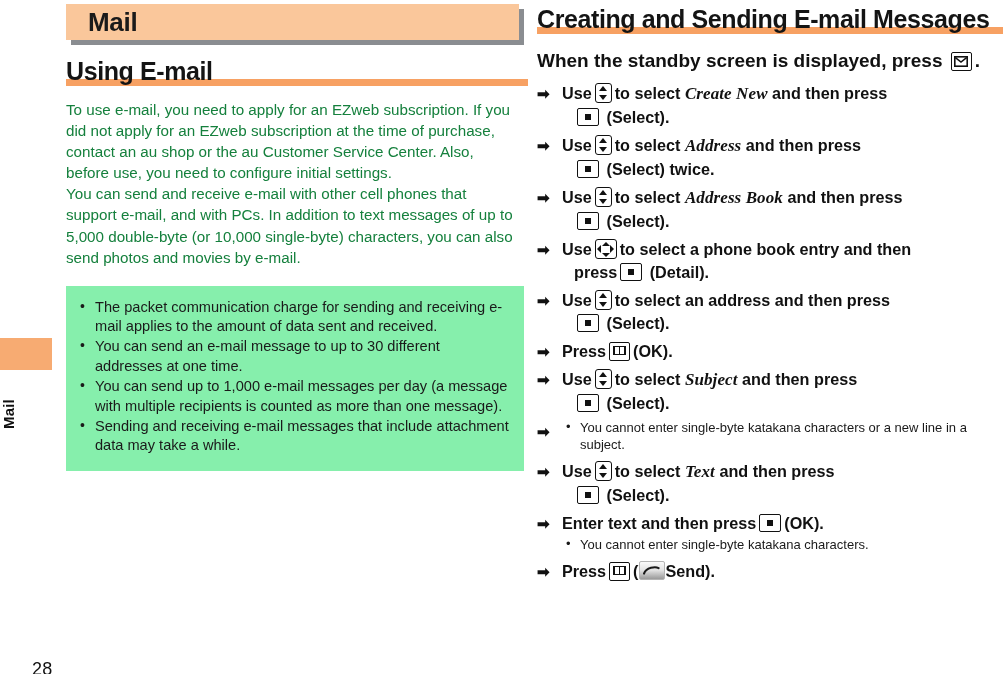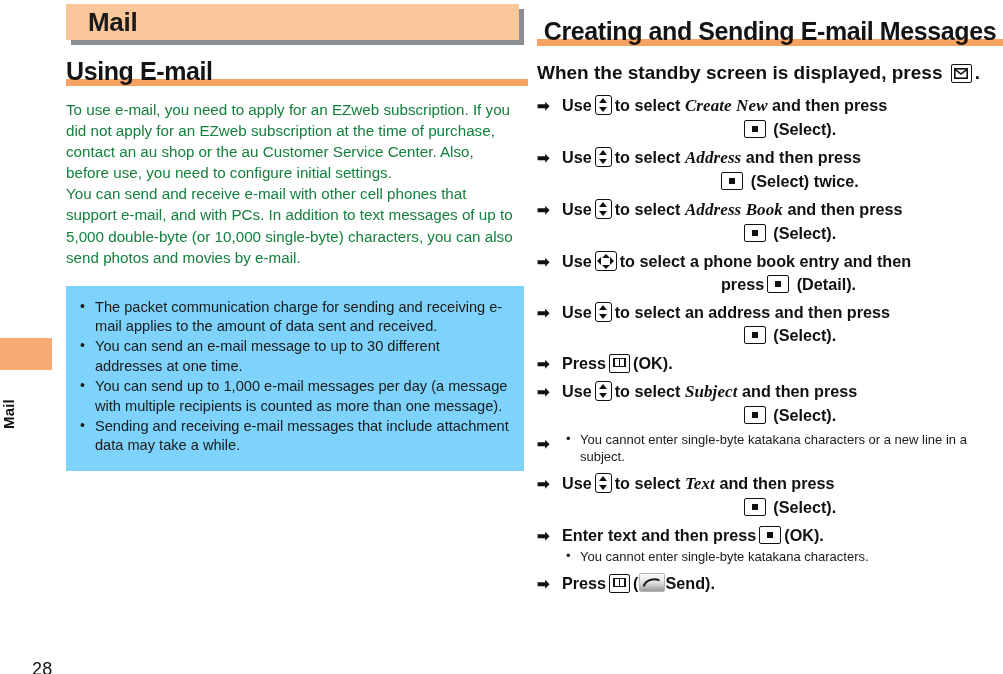--- a/index.html
+++ b/index.html
@@ -139,21 +139,21 @@
     line-height: 1.385;
     color: #15803d;
     margin-top: 13px;
     width: 455px;
   }
   .body-para + .body-para { margin-top: 0px; }
 
   
   .note-box {
     margin-top: 18px;
-    background: #7dd3fc;
+    background: #86efac;
     width: 458px;
     padding: 12px 14px 14px 10px;
     box-sizing: border-box;
   }
   .note-list { margin: 0; padding: 0; list-style: none; }
   .note-list li {
     position: relative;
     padding-left: 19px;
     font-size: 14.6px;
     line-height: 1.33;
@@ -201,21 +201,20 @@
   .step-text .ui-label {
     font-family: "Liberation Serif", serif;
     font-style: italic;
     font-weight: bold;
     font-size: 17px;
     letter-spacing: 0.1px;
   }
   .step .cont {
     display: block;
     padding-left: 12px;
-    text-align: center;
   }
 
   
   .substep {
     position: relative;
     padding-left: 43px;
     font-size: 13px;
     font-weight: normal;
     line-height: 1.3;
     color: #1a1a1a;
@@ -412,21 +411,21 @@
         <li>You can send an e-mail message to up to 30 different addresses at one time.</li>
         <li>You can send up to 1,000 e-mail messages per day (a message with multiple recipients is counted as more than one message).</li>
         <li>Sending and receiving e-mail messages that include attachment data may take a while.</li>
       </ul>
     </div>
 
   </div>
 
   <div class="col-right">
 
-    <div class="section-heading wide" style="margin-top:18px;text-align:center;">
+    <div class="section-heading wide" style="margin-top:6px;">
       <div class="rule"></div>
       <div class="txt">Creating and Sending E-mail Messages</div>
     </div>
 
     <div class="intro-line">
       <span>When the standby screen is displayed, press</span>
       <span class="key key-envelope">
         <svg width="14" height="11" viewBox="0 0 14 11" aria-hidden="true">
           <rect x="0.8" y="0.8" width="12.4" height="9.4" fill="#fff" stroke="#111" stroke-width="1.6"></rect>
           <path d="M1.4 1.6 L7 6.1 L12.6 1.6" fill="none" stroke="#111" stroke-width="1.5"></path>

